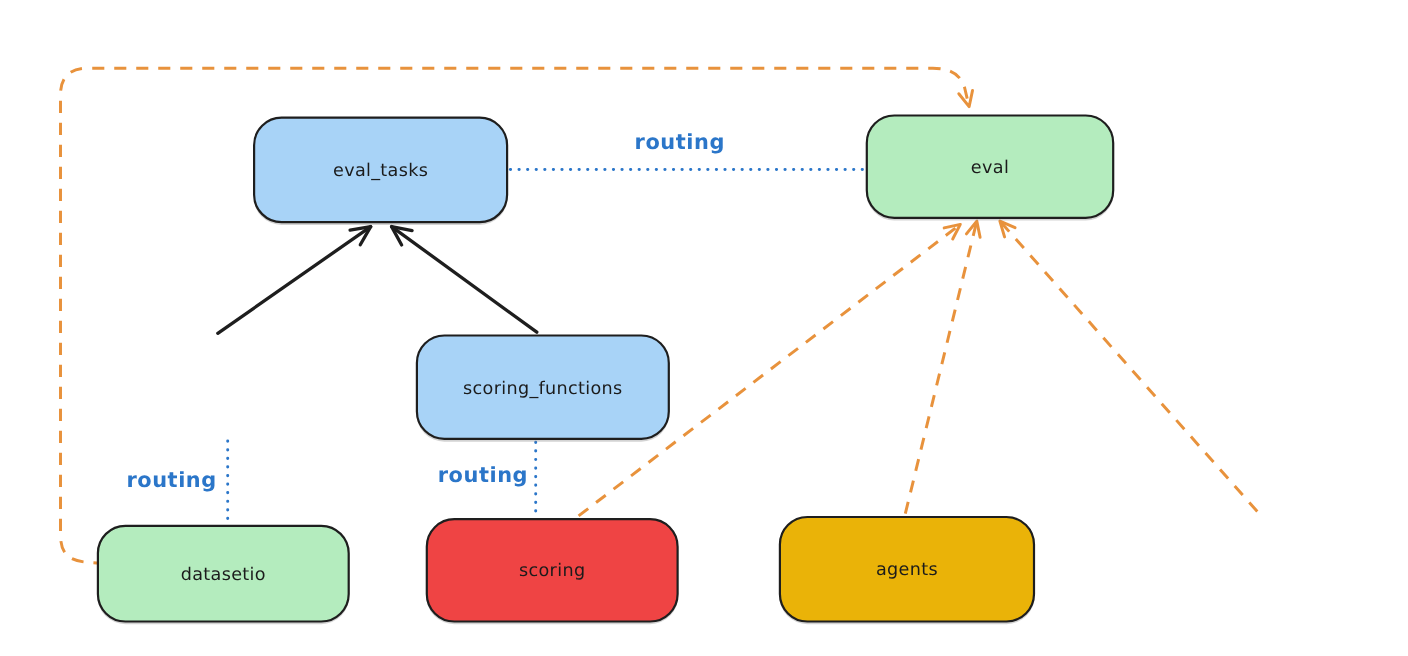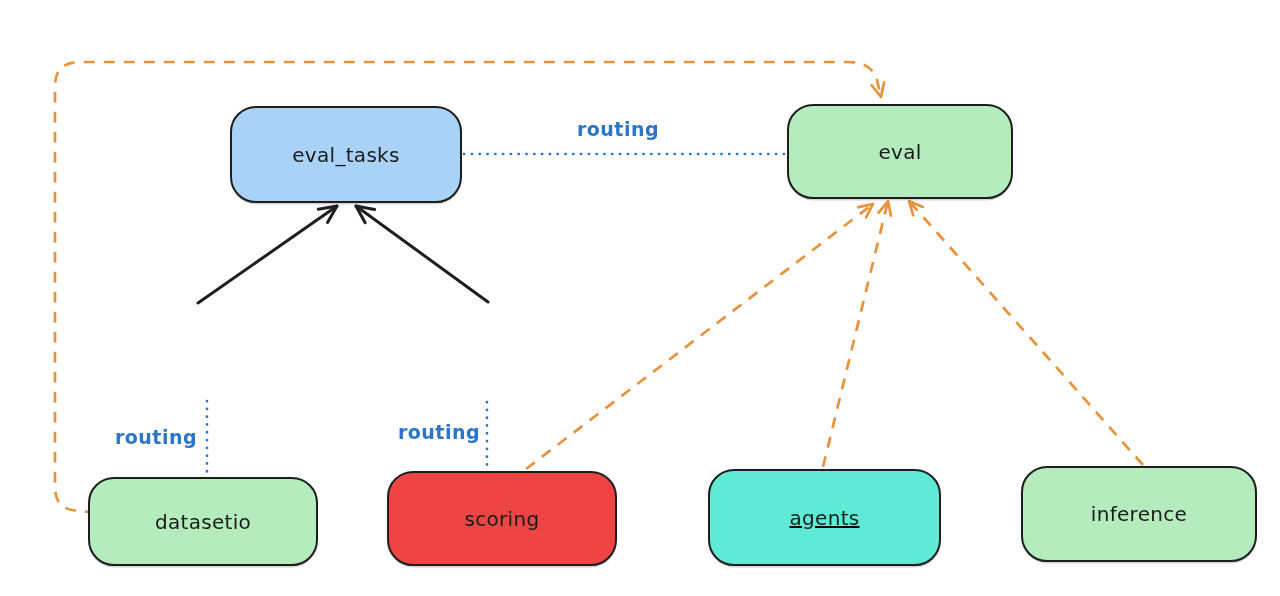--- a/index.html
+++ b/index.html
@@ -31,21 +31,21 @@
     z-index: 2;
     border: 2.7px solid #1e1e1e;
     border-radius: 26px;
     display: flex;
     align-items: center;
     justify-content: center;
     box-sizing: border-box;
     box-shadow: 0 2px 0 -0.5px rgba(130,130,130,0.35);
   }
   .node-label {
-    font-size: 20px;
+    font-size: 16px;
     letter-spacing: 0.3px;
     color: #1b1b1b;
     white-space: nowrap;
   }
   .edge-label {
     position: absolute;
     z-index: 3;
     transform: translate(-50%, -50%);
     font-size: 19px;
     font-weight: bold;
@@ -76,25 +76,25 @@
     </svg>
 <div class="edge-label" style="left: 618px; top: 129px; color: rgb(43, 118, 201);">routing</div>
     <div class="edge-label" style="left: 156px; top: 437px; color: rgb(43, 118, 201);">routing</div>
     <div class="edge-label" style="left: 439px; top: 432px; color: rgb(43, 118, 201);">routing</div>
     <div class="node" style="left: 230px; top: 106px; width: 232px; height: 97px; background: rgb(168, 211, 247); border-color: rgb(30, 30, 30);">
     <span class="node-label" style="color: rgb(27, 27, 27);">eval_tasks</span>
   </div>
     <div class="node" style="left: 787px; top: 104px; width: 226px; height: 95px; background: rgb(180, 236, 190); border-color: rgb(30, 30, 30); align-items: center;">
     <span class="node-label" style="color: rgb(27, 27, 27);">eval</span>
   </div>
+    <div class="node" style="left: 378px; top: 304px; width: 231px; height: 96px; background: rgb(168, 211, 247); border-color: rgb(30, 30, 30);">
+    <span class="node-label" style="color: rgb(27, 27, 27);">scoring_functions</span>
+  </div>
     <div class="node" style="left: 88px; top: 477px; width: 230px; height: 89px; background: rgb(180, 236, 190); border-color: rgb(30, 30, 30);">
     <span class="node-label" style="color: rgb(27, 27, 27);">datasetio</span>
   </div>
     <div class="node" style="left: 387px; top: 471px; width: 230px; height: 95px; background: #ef4444; border-color: rgb(30, 30, 30);">
     <span class="node-label" style="color: rgb(27, 27, 27);">scoring</span>
   </div>
-    <div class="node" style="left: 708px; top: 469px; width: 233px; height: 97px; background: #5eead4; border-color: rgb(30, 30, 30); text-decoration: underline;">
+    <div class="node" style="left: 708px; top: 469px; width: 233px; height: 97px; background: #eab308; border-color: rgb(30, 30, 30);">
     <span class="node-label" style="color: rgb(27, 27, 27);">agents</span>
-  </div>
-    <div class="node" style="left: 1021px; top: 466px; width: 236px; height: 96px; background: rgb(180, 236, 190); border-color: rgb(30, 30, 30);">
-    <span class="node-label" style="color: rgb(27, 27, 27);">inference</span>
   </div>
   </div>
 
 </body></html>

